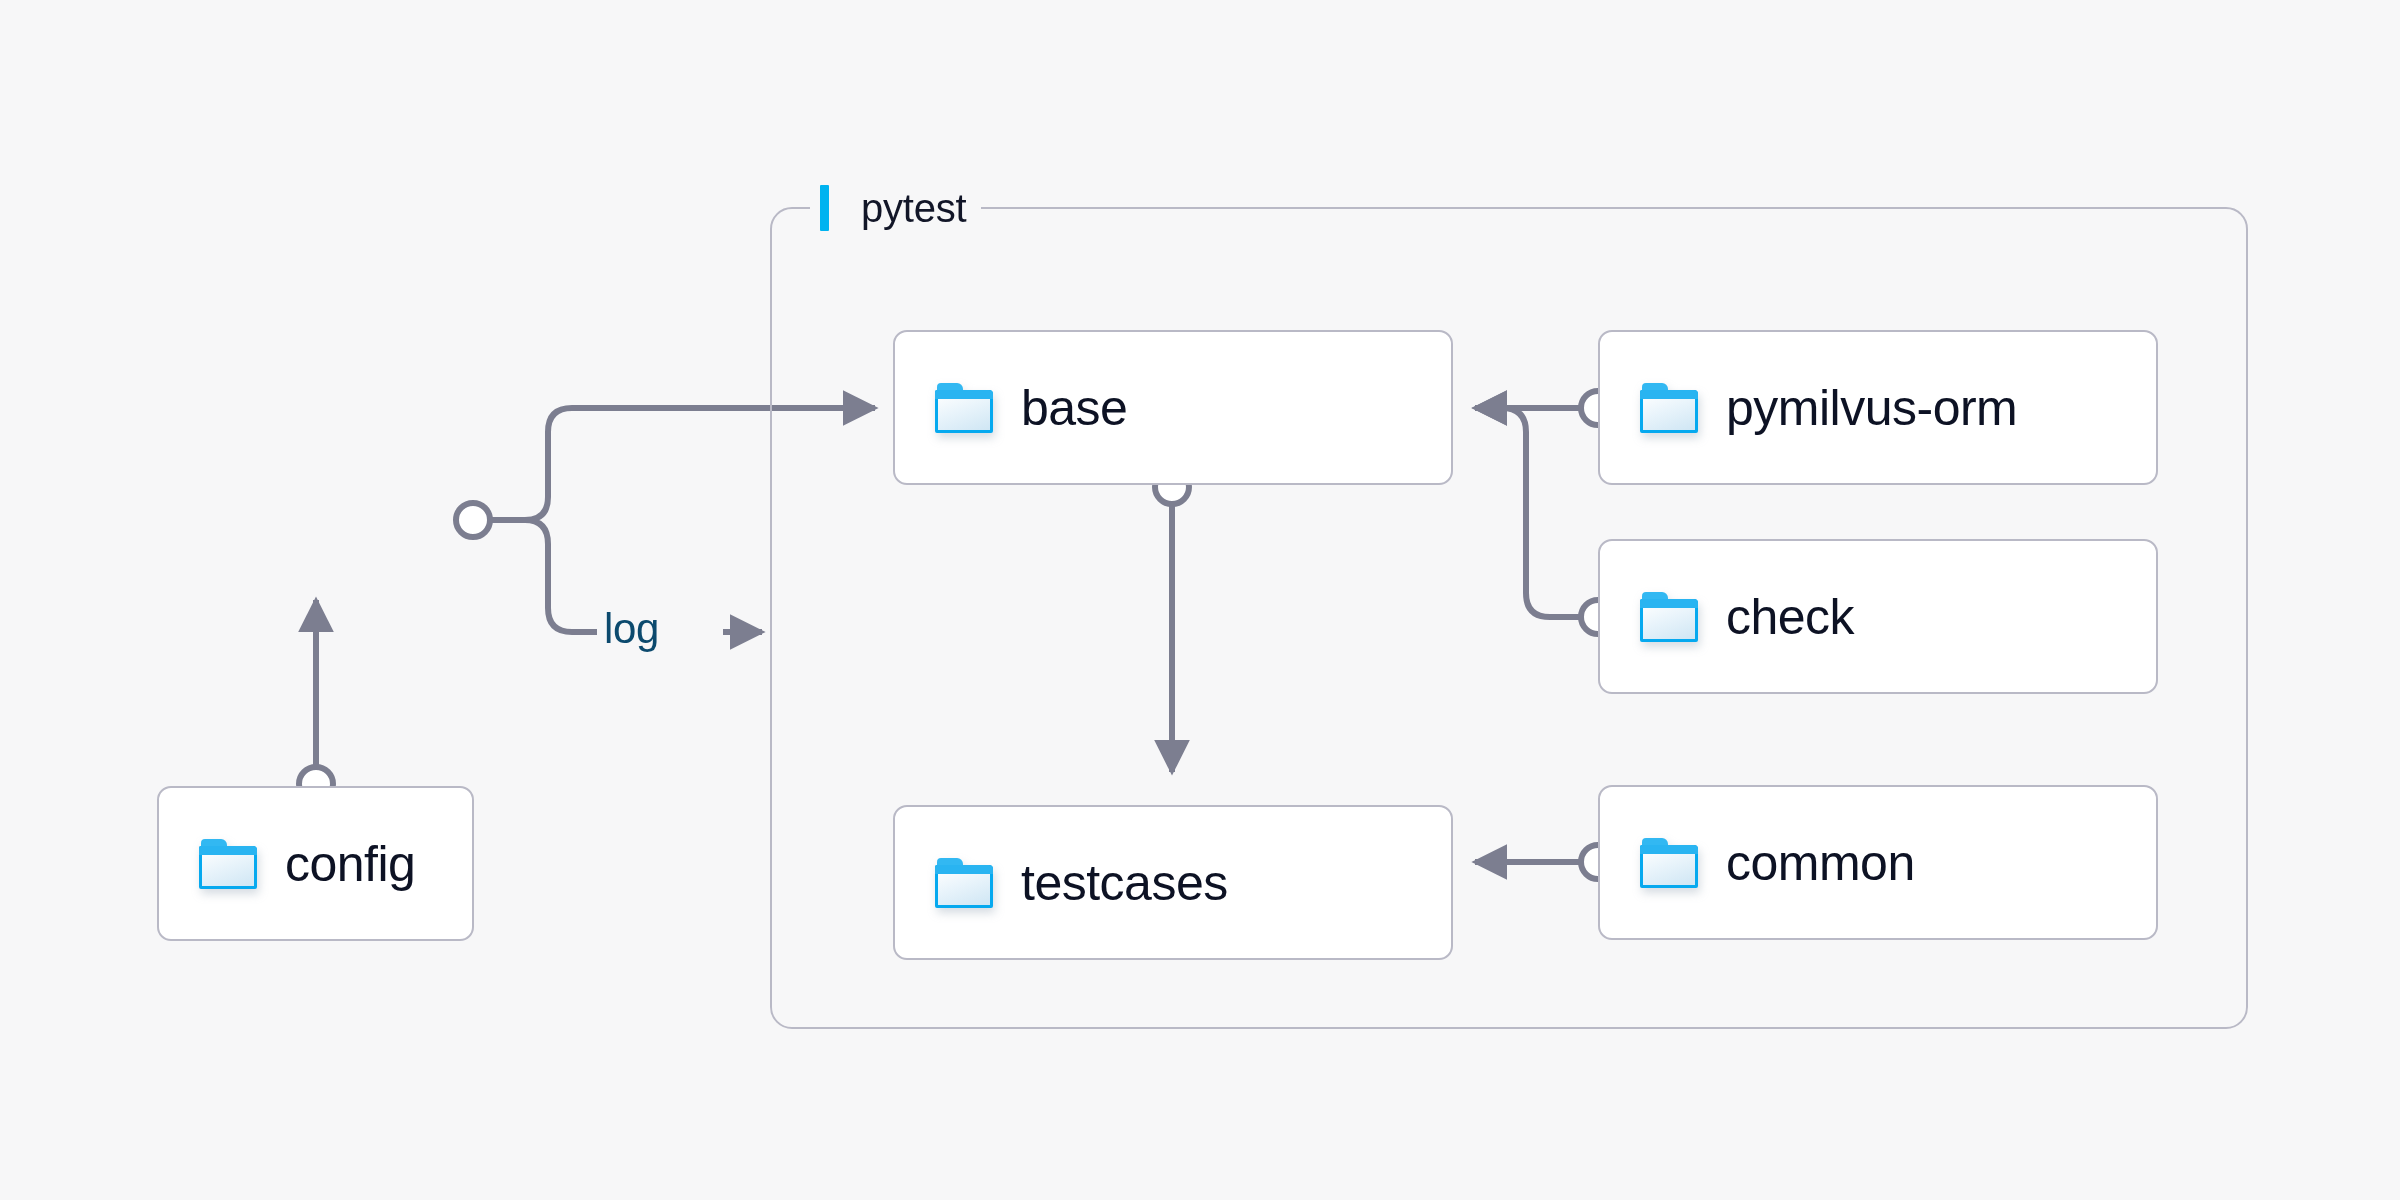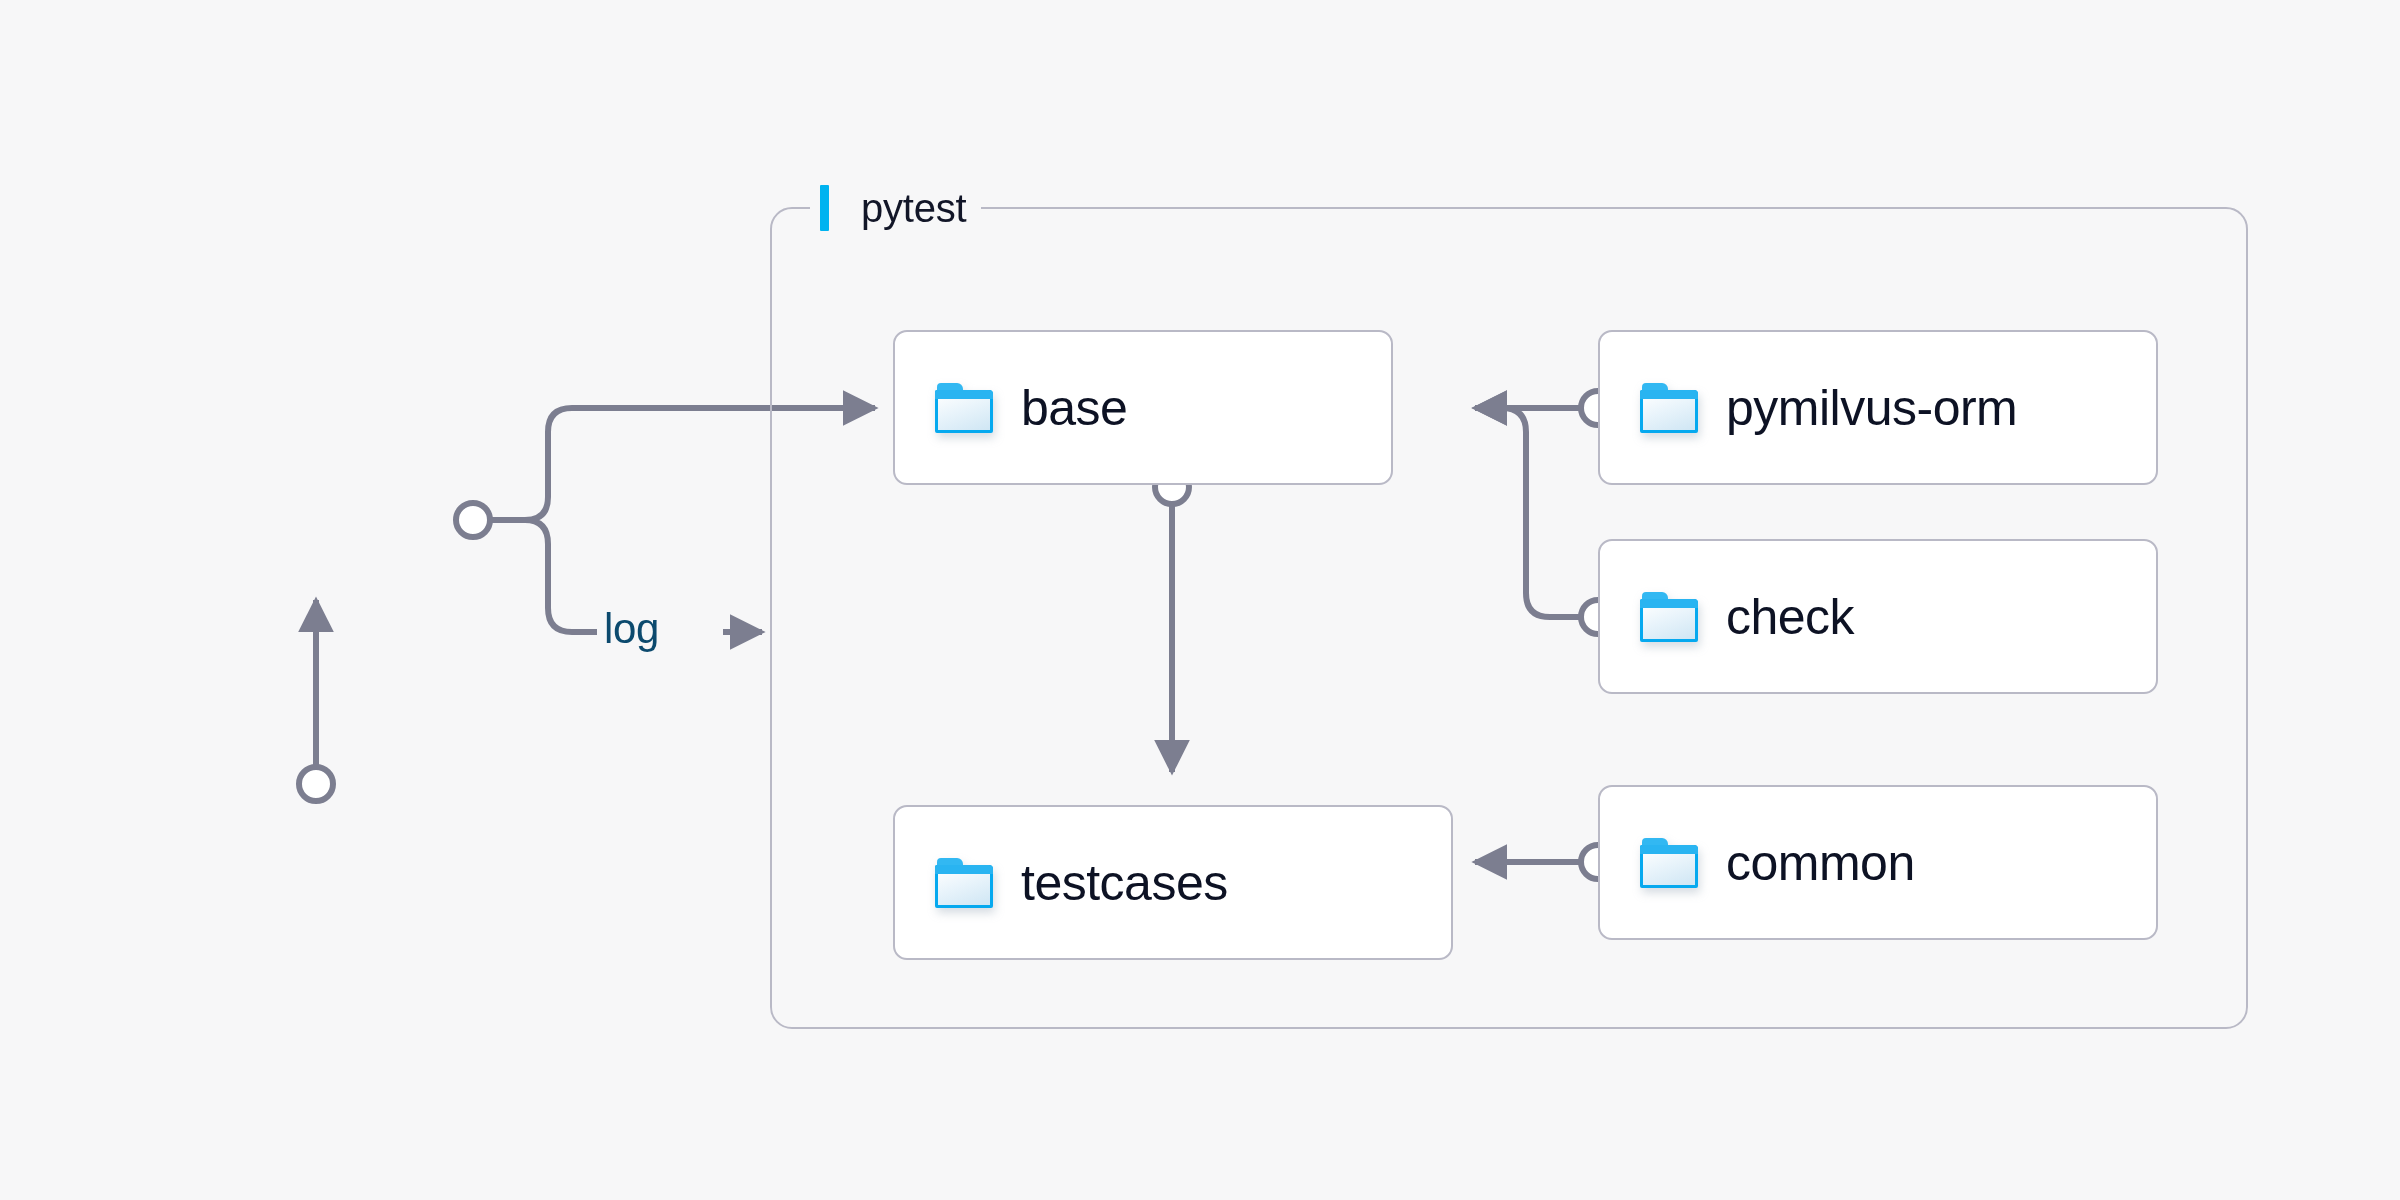--- a/index.html
+++ b/index.html
@@ -160,22 +160,30 @@
   </svg>
 
   <div class="group-box" style="left:770px; top:207px; width:1478px; height:822px;"></div>
 
   <div class="group-label" style="left:810px; top:180px;">
     <span class="group-accent"></span>
     <span class="group-title">pytest</span>
   </div>
 
 
-
-  <div class="node" style="left:893px; top:330px; width:500px; height:155px;">
+  <div class="node" style="left:157px; top:786px; width:317px; height:155px;">
+    <span class="folder-icon">
+      <span class="tab"></span>
+        <span class="body"></span>
+        <span class="lip"></span>
+    </span>
+    <span class="node-label">config</span>
+  </div>
+
+  <div class="node" style="left:893px; top:330px; width:560px; height:155px;">
     <span class="folder-icon">
       <span class="tab"></span>
         <span class="body"></span>
         <span class="lip"></span>
     </span>
     <span class="node-label">base</span>
   </div>
 
   <div class="node" style="left:893px; top:785px; width:560px; height:155px;margin-top:20px;">
     <span class="folder-icon">

